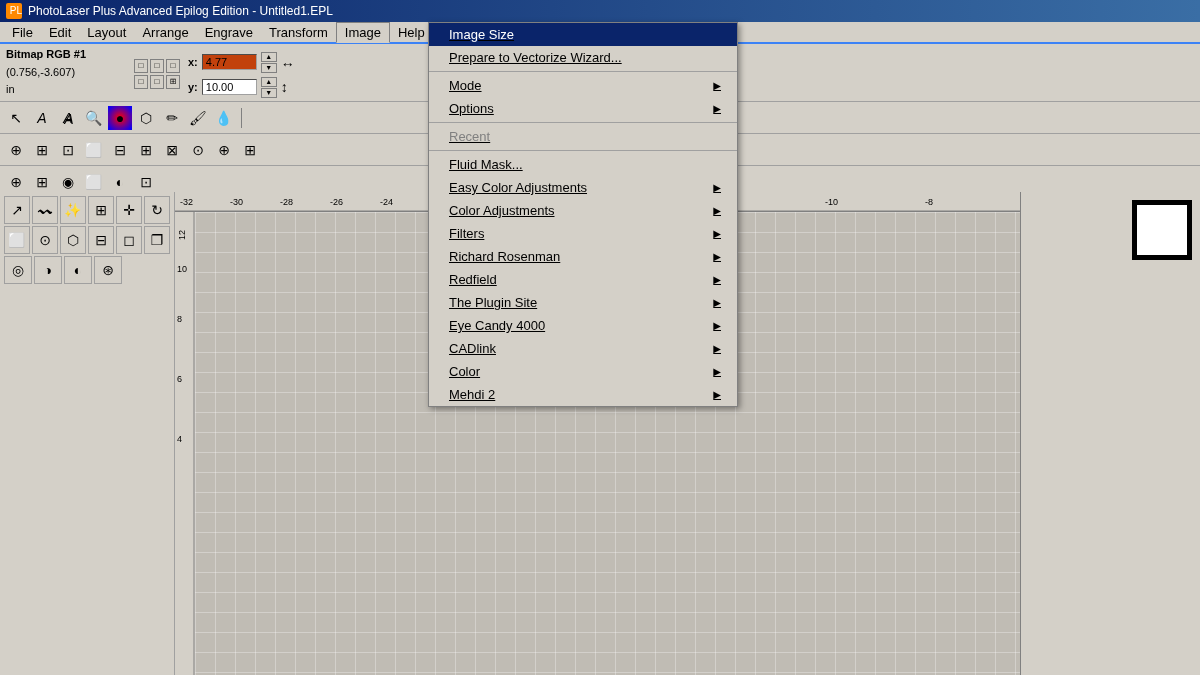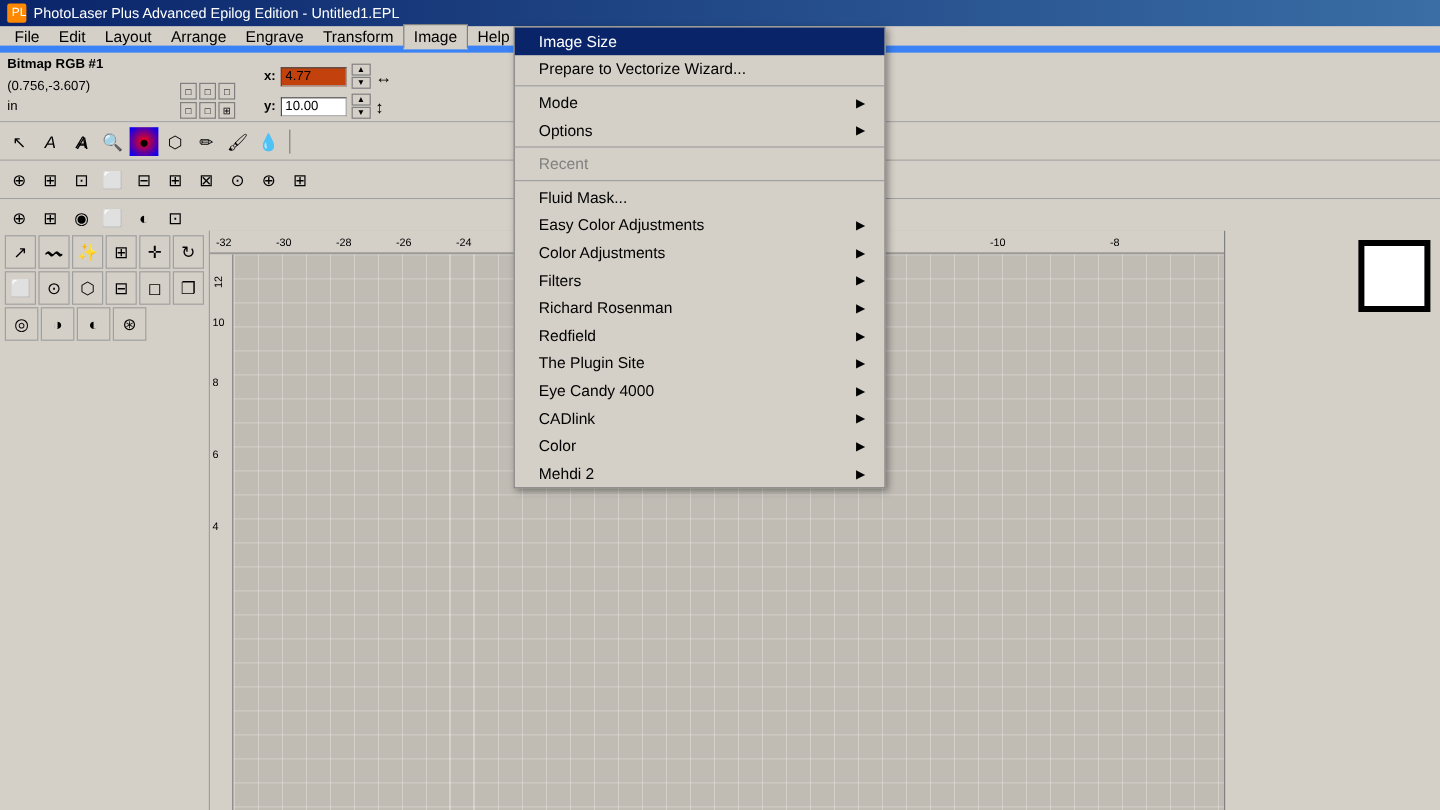--- a/index.html
+++ b/index.html
@@ -36,21 +36,21 @@
       line-height: 16px;
     }
 
     
     #menu-bar {
       background: #d4d0c8;
       height: 22px;
       display: flex;
       align-items: center;
       padding: 0 4px;
-      border-bottom: 6px solid #3b82f6;
+      border-bottom: 2px solid #3b82f6;
     }
     .menu-item {
       padding: 2px 8px;
       cursor: pointer;
       font-size: 13px;
       position: relative;
     }
     .menu-item.active {
       background: #d4d0c8;
       border: 1px solid #808080;
@@ -181,20 +181,21 @@
     
     #dropdown-menu {
       position: absolute;
       top: 22px; 
       left: 428px;
       width: 310px;
       background: #d4d0c8;
       border: 1px solid #808080;
       box-shadow: 2px 2px 6px rgba(0,0,0,0.4);
       z-index: 1000;
+      text-decoration: underline;
     }
     .dropdown-item {
       display: flex;
       align-items: center;
       justify-content: space-between;
       padding: 4px 16px 4px 20px;
       cursor: pointer;
       font-size: 13px;
       white-space: nowrap;
     }
@@ -211,22 +212,22 @@
       font-size: 10px;
     }
     .dropdown-divider {
       height: 1px;
       background: #a0a0a0;
       margin: 2px 0;
     }
 
     .info-section {
       display: flex;
-      align-items: flex-end;
-      gap: 24px;
+      align-items: center;
+      gap: 8px;
       padding: 2px 6px;
       background: #d4d0c8;
       border-bottom: 1px solid #a0a0a0;
       height: 58px;
     }
   </style>
 </head>
 <body>
 
 <div id="title-bar">

